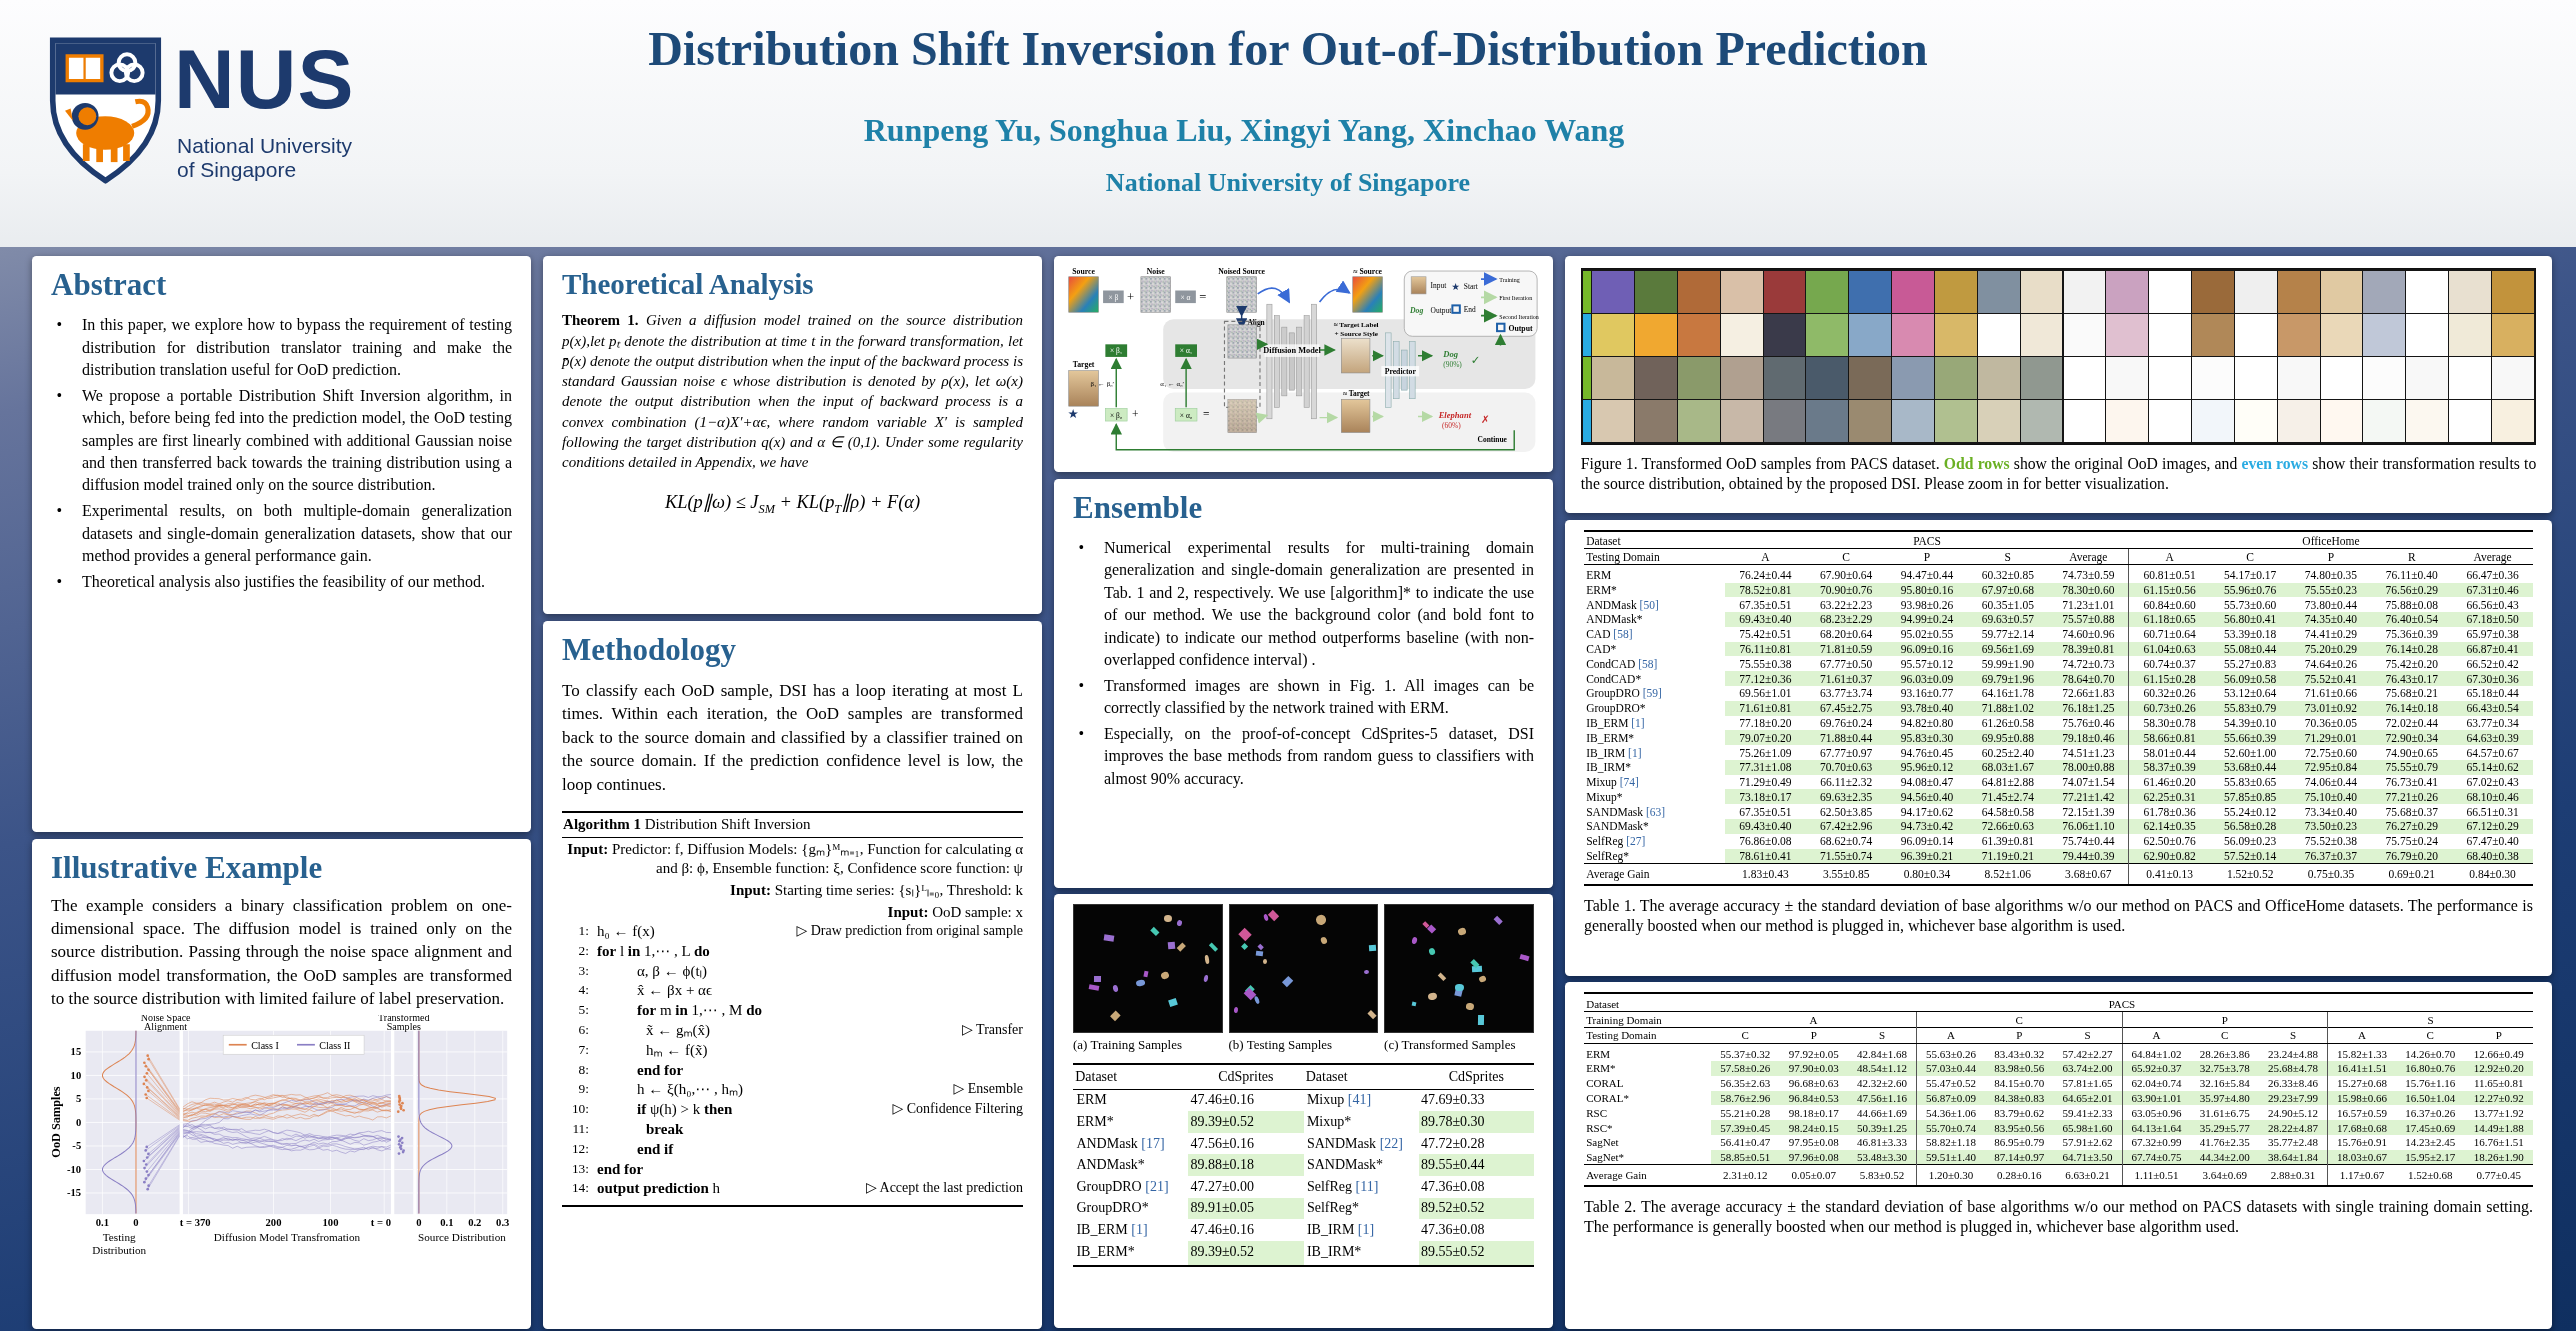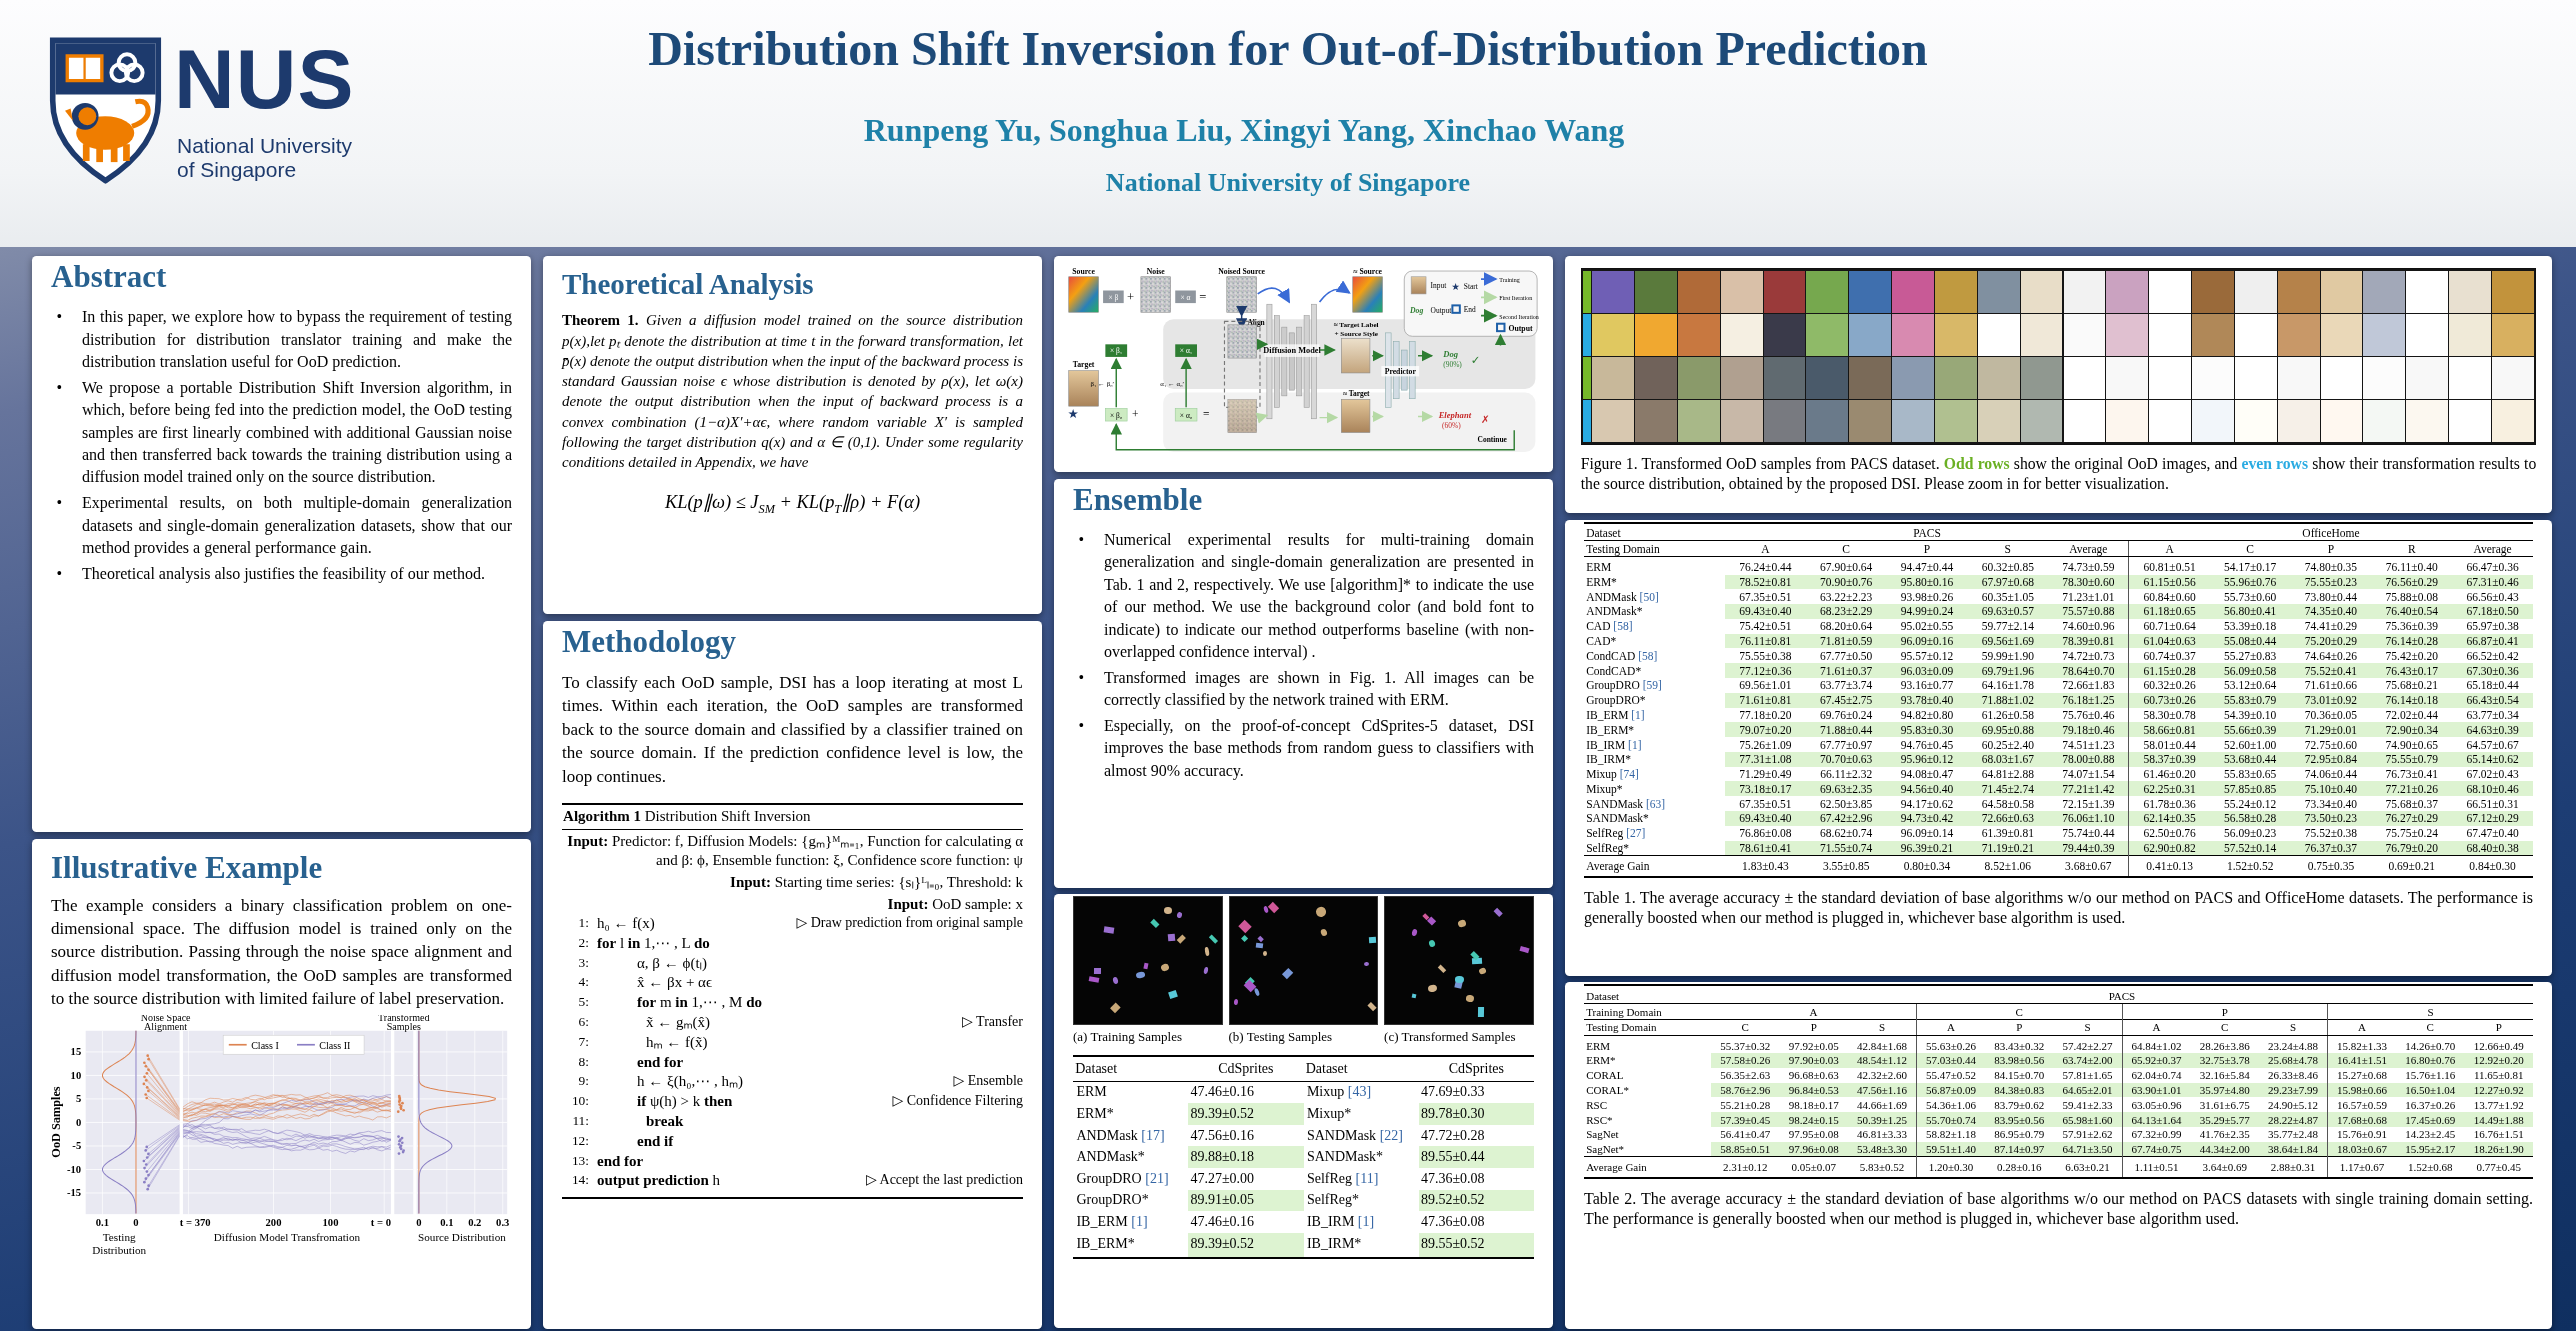--- a/index.html
+++ b/index.html
@@ -15,21 +15,21 @@
   .hdr-affil{position:absolute;left:0;top:168px;width:2576px;text-align:center;
     font-size:26px;font-weight:bold;color:#1e81a8;}
   .logo{position:absolute;left:48px;top:31px;width:313px;height:184px;}
   .logo-shield{position:absolute;left:0;top:5.6px;}
   .logo-nus{position:absolute;left:126px;top:0px;font-family:"Liberation Sans",sans-serif;
     font-size:84px;font-weight:bold;color:#1d3a6d;letter-spacing:1.1px;}
   .logo-sub{position:absolute;left:129px;top:103px;font-family:"Liberation Sans",sans-serif;
     font-size:21px;line-height:1.15;color:#1d3a6d;}
   .col{position:absolute;top:256px;}
   .card{background:#ffffff;border-radius:4.5px;box-shadow:0 2.2px 7.8px rgba(0,0,0,.4);
-    box-sizing:border-box;padding:2px 19px;margin-bottom:6.7px;overflow:hidden;}
+    box-sizing:border-box;padding:10px 19px;margin-bottom:6.7px;overflow:hidden;}
   h2.sec{font-size:31px;font-weight:bold;color:#28618f;margin:1.1px 0 11.2px 0;}
   .bullets{margin:0;padding:0;}
   .bullets li{list-style:none;position:relative;padding-left:31px;font-size:16px;
     line-height:1.40;text-align:justify;margin-bottom:3.4px;}
   .bullets li::before{content:"\2022";position:absolute;left:5.6px;}
   .bodytext{font-size:17px;line-height:1.38;text-align:justify;margin:0;}
   .theorem{font-size:15px;line-height:1.35;text-align:justify;font-style:italic;margin:0;}
   .theorem b{font-style:normal;}
   .formula{font-size:18.4px;font-style:italic;text-align:center;margin-top:19px;}
   .formula sub{font-size:12.3px;}
@@ -565,21 +565,21 @@
           <tbody>
             <tr class="h1">
               <th class="nm">Dataset</th>
               <th class="">CdSprites</th>
               <th class="nm">Dataset</th>
               <th class="">CdSprites</th>
             </tr>
             <tr>
               <td class="nm">ERM</td>
               <td class="">47.46±0.16</td>
-              <td class="nm">Mixup <span class="cite">[43]</span></td>
+              <td class="nm">Mixup <span class="cite">[41]</span></td>
               <td class="">47.69±0.33</td>
             </tr>
             <tr>
               <td class="nm">ERM*</td>
               <td class="hl">89.39±0.52</td>
               <td class="nm">Mixup*</td>
               <td class="hl">89.78±0.30</td>
             </tr>
             <tr>
               <td class="nm">ANDMask <span class="cite">[17]</span></td>

